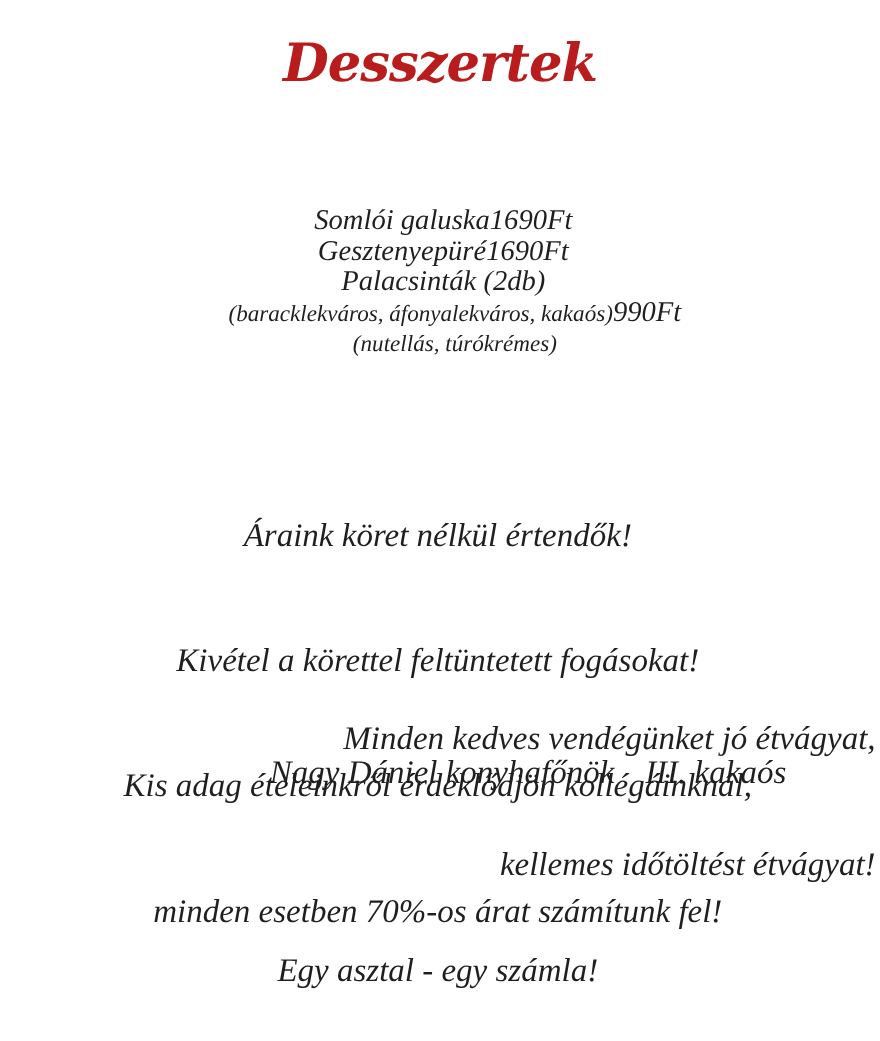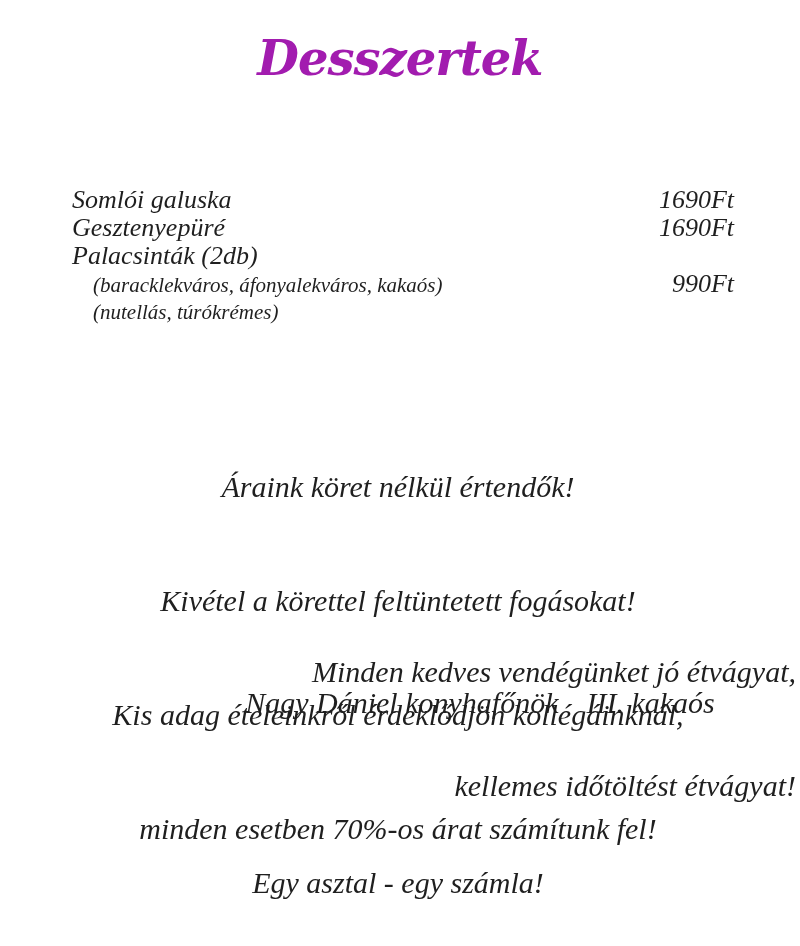--- a/index.html
+++ b/index.html
@@ -21,31 +21,31 @@
     top: 30px;
     left: 0;
     width: 800px;
     margin: 0;
     text-align: center;
     font-family: "DejaVu Serif", serif;
     font-style: italic;
     font-weight: bold;
     font-size: 48px;
     letter-spacing: -1px;
-    color: #a21caf;
+    color: #b91c1c;
   }
   .menu {
     position: absolute;
     top: 186px;
     left: 72px;
     width: 662px;
   }
   .menu-row {
     display: flex;
-    justify-content: space-between;
+    justify-content: center;
     align-items: baseline;
     font-size: 26px;
     line-height: 28px;
     white-space: pre-wrap;
   }
   .menu-row.sub {
     line-height: 27px;
     margin-left: 21px;
   }
   .menu-row.sub .item-name {

